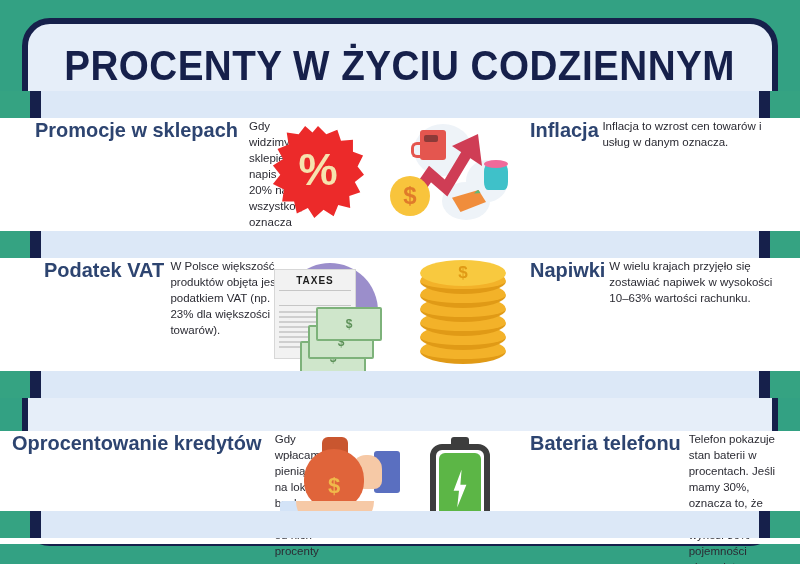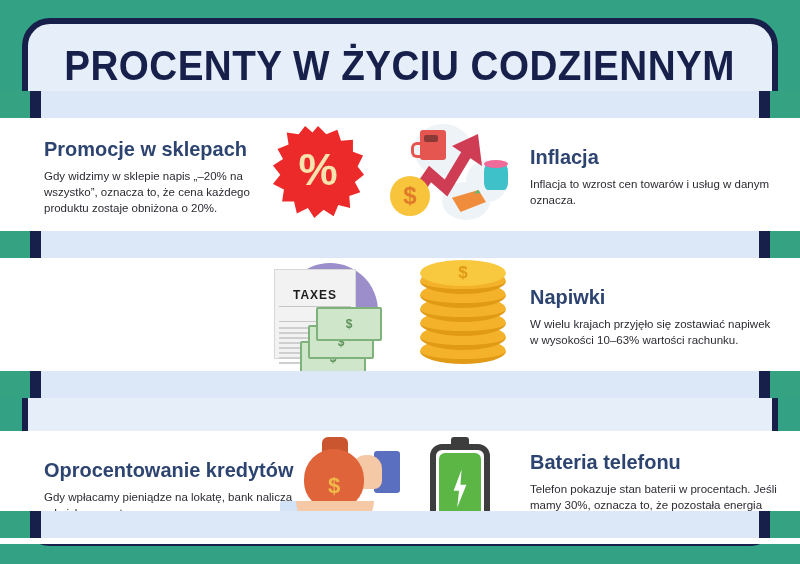--- a/index.html
+++ b/index.html
@@ -59,21 +59,21 @@
   .tab.left{left:0;}
   .tab.right{right:0;}
   .tab .teal{width:30px;height:100%;background:#35a382;}
   .tab .navy{width:11px;height:100%;background:#16204b;}
   .tab.right .teal{order:2;}
   .tab.right .navy{order:1;}
 
   
   .col{
     position:absolute;top:0;height:116px;
-    display:flex;flex-direction:column;justify-content:center;
+    display:flex;flex-direction:row;justify-content:center;
   }
   .col.left{left:44px;width:250px;align-items:flex-start;}
   .col.right{left:530px;width:250px;align-items:flex-start;}
 
   .heading{
     font-family:"Liberation Sans Narrow","Liberation Sans",sans-serif;
     font-weight:bold;
     font-size:21px;
     color:#2d4470;
     margin:0 0 7px 0;
@@ -157,22 +157,22 @@
   .taxes{position:relative;width:140px;height:102px;}
   .purple-circle{
     position:absolute;left:26px;top:2px;width:96px;height:96px;
     background:#9b8ecb;border-radius:50%;
   }
   .doc{
     position:absolute;left:18px;top:8px;width:80px;height:88px;
     background:#f2f2f2;border:1px solid #d7d7d7;
   }
   .doc .doc-title{
-    text-align:center;font-size:12px;font-weight:bold;color:#1d1d1d;
-    letter-spacing:1px;margin-top:18px;
+    text-align:center;font-size:10px;font-weight:bold;color:#1d1d1d;
+    letter-spacing:1px;margin-top:5px;
   }
   .doc .lines{margin:5px 4px 0 4px;}
   .doc .lines i{
     display:block;height:2px;background:#cfcfcf;margin-bottom:3px;
   }
   .doc .boxrow{
     margin:4px;height:14px;border:1px solid #c6c6c6;border-left:none;border-right:none;
   }
   .bill{
     position:absolute;width:62px;height:30px;background:#cfe6cb;
@@ -312,20 +312,24 @@
       <div class="teal"></div>
       <div class="navy"></div>
     </div>
     <div class="tab right">
       <div class="teal"></div>
       <div class="navy"></div>
     </div>
   </div>
 
   <div class="row" id="row2">
+    <div class="col left">
+      <div class="heading">Podatek VAT</div>
+      <p class="body-text">W Polsce większość produktów objęta jest podatkiem VAT (np. 23% dla większości towarów).</p>
+    </div>
 
     <div class="icons">
       <div class="ic" style="left:6px;top:3px;">
         <div class="taxes">
           <div class="purple-circle"></div>
           <div class="doc">
             <div class="doc-title">TAXES</div>
             <div class="boxrow"></div>
             <div class="lines">
               <i></i>

